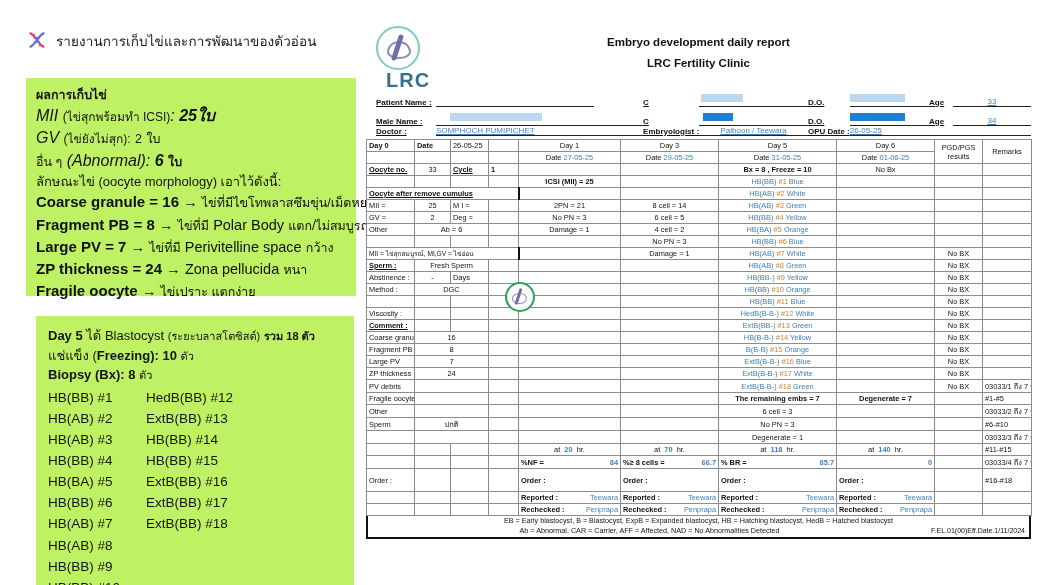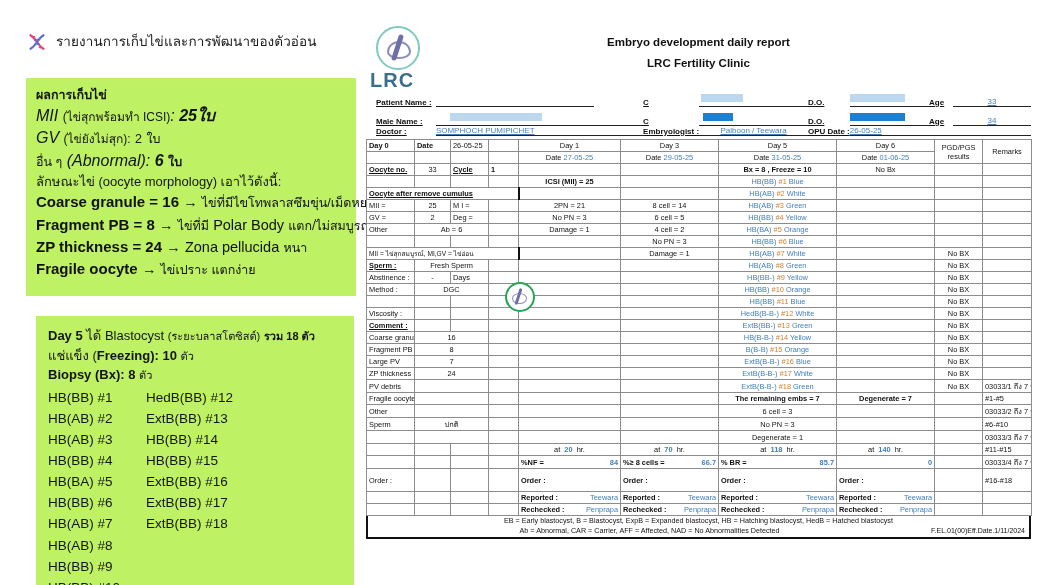--- a/index.html
+++ b/index.html
@@ -5,21 +5,21 @@
   html,body{margin:0;padding:0;}
   body{
     width:1043px;height:585px;
     background:#ffffff;
     font-family:"Liberation Sans", sans-serif;
     overflow:hidden;
     position:relative;
   }
   
   #left-panel{position:absolute;left:0;top:0;width:360px;height:585px;}
-  #slide-title-row{position:absolute;left:26px;top:30px;width:330px;display:flex;align-items:flex-end;gap:8px;}
+  #slide-title-row{position:absolute;left:26px;top:30px;width:330px;display:flex;align-items:flex-start;gap:8px;}
   #dna-icon{width:22px;height:20px;flex:0 0 auto;}
   #slide-title{font-size:13.5px;color:#1c1c1c;letter-spacing:.1px;white-space:nowrap;}
 
   .pink-box{position:absolute;background:#bef264;}
   #oocyte-box{left:26px;top:78px;width:330px;height:218px;}
   #blast-box{left:36px;top:316px;width:318px;height:301px;}
 
   #oocyte-box .inner{padding:9px 0 0 10px;}
   .line{color:#141414;line-height:1.42;white-space:nowrap;}
   .l-head{font-size:12.5px;}
@@ -37,21 +37,21 @@
   .emb-grid{margin-top:3px;display:grid;grid-template-columns:98px auto;row-gap:2px;}
   .emb{font-size:13.5px;color:#151515;line-height:1.42;white-space:nowrap;}
 
   
   #doc{position:absolute;left:366px;top:26px;width:665px;height:500px;background:#fff;}
   #doc-head{position:relative;height:62px;}
   #logo{position:absolute;left:4px;top:0;width:72px;}
   #logo-mark{width:40px;height:40px;border:2px solid #7fc9bf;border-radius:50%;position:relative;margin:0 auto 0 6px;}
   #logo-mark:after{content:"";position:absolute;left:17px;top:6px;width:5px;height:27px;background:#6f6fa8;border-radius:3px;transform:rotate(18deg);}
   #logo-mark:before{content:"";position:absolute;left:9px;top:13px;width:20px;height:14px;border:2px solid #8d8dc0;border-radius:50% 50% 50% 50%/60% 60% 40% 40%;}
-  #logo-text{font-size:20px;font-weight:bold;color:#3a6f8f;letter-spacing:1px;margin-left:0;line-height:1;}
+  #logo-text{font-size:20px;font-weight:bold;color:#3a6f8f;letter-spacing:1px;margin-left:16px;line-height:1;}
   #doc-title{text-align:center;font-size:11.5px;font-weight:bold;color:#111;padding-top:6px;line-height:1.85;}
 
   table.pform{border-collapse:collapse;width:665px;}
   table.pform td{padding:0;vertical-align:bottom;text-decoration:underline;}
   .flab{font-size:8px;font-weight:bold;color:#111;white-space:nowrap;padding-right:3px;}
   .fval{font-size:8px;color:#4a7fb5;border-bottom:1px solid #222;white-space:nowrap;padding-left:3px;}
   .fblank{border-bottom:1px solid #222;}
   .redact{display:inline-block;height:8px;background:#bcd8ee;vertical-align:middle;}
   .redact.d{background:#1f7fd0;}
 
@@ -125,20 +125,27 @@
       </div>
 
       <div class="morph">
         <span>Fragment PB = 8</span>
         <span class="lat">→</span>
         <span class="thai">ไข่ที่มี</span>
         <span class="lat">Polar Body</span>
         <span class="thai">แตก/ไม่สมบูรณ์</span>
       </div>
 
+      <div class="morph">
+        <span>Large PV = 7</span>
+        <span class="lat">→</span>
+        <span class="thai">ไข่ที่มี</span>
+        <span class="lat">Perivitelline space</span>
+        <span class="thai">กว้าง</span>
+      </div>
 
       <div class="morph">
         <span>ZP thickness = 24</span>
         <span class="lat">→</span>
         <span class="lat">Zona pellucida</span>
         <span class="thai">หนา</span>
       </div>
 
       <div class="morph">
         <span>Fragile oocyte</span>

